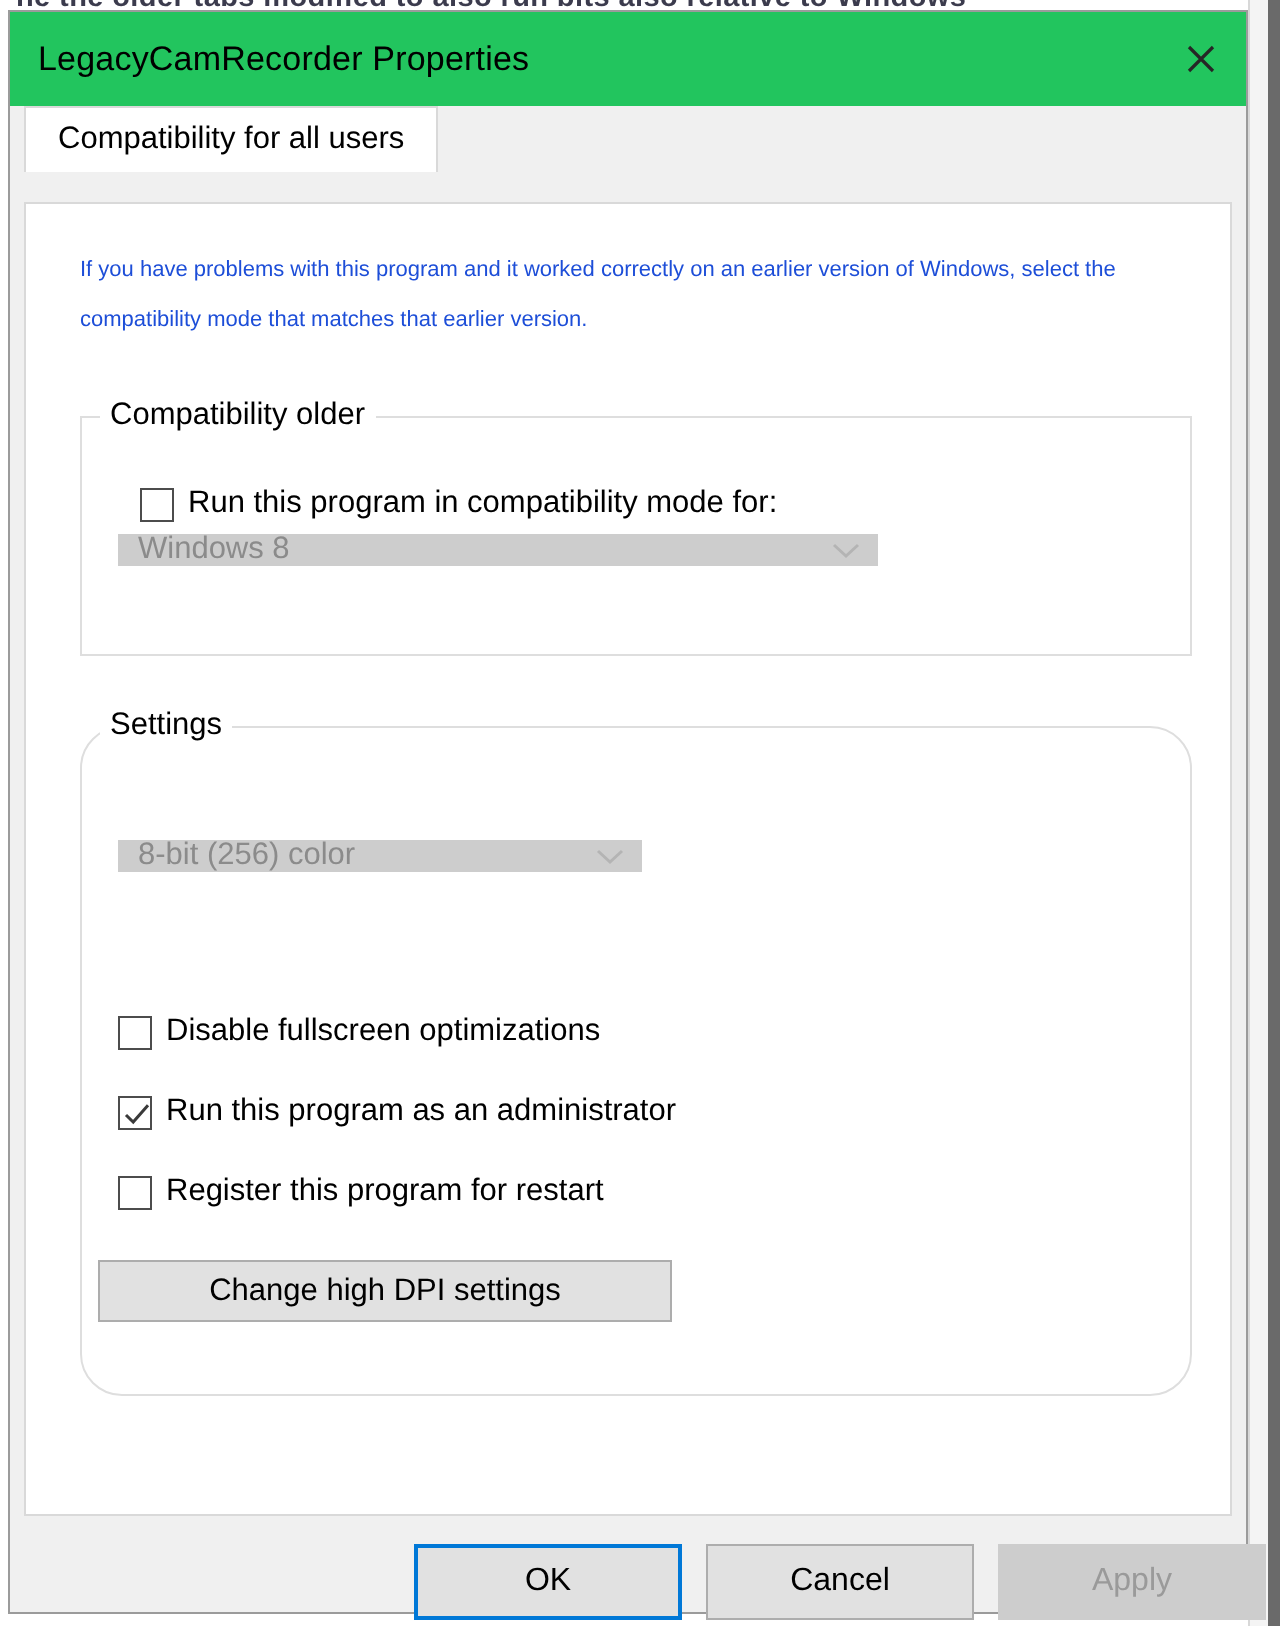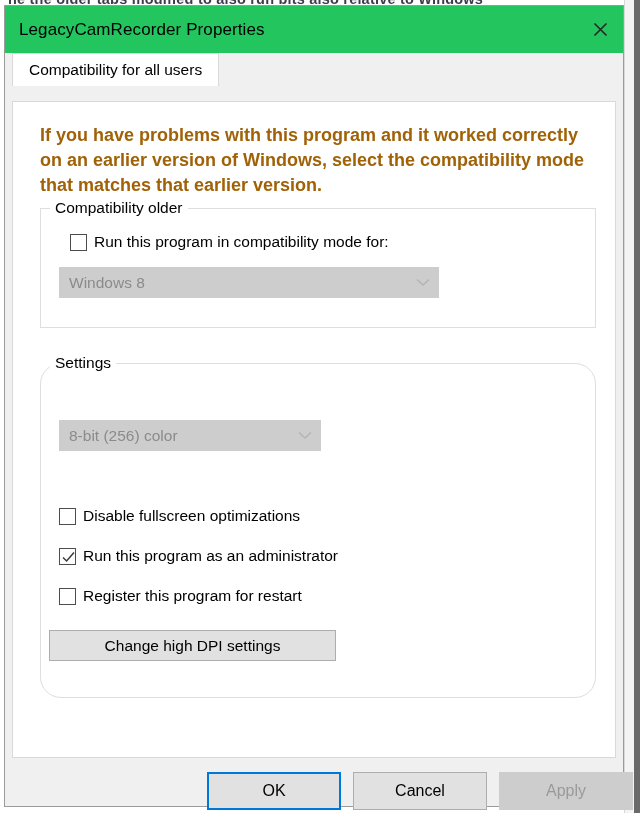--- a/index.html
+++ b/index.html
@@ -130,24 +130,23 @@
     border: 1px solid #d9d9d9;
     position: relative;
     margin-top: -1px;
   }
 
   #intro-text {
     position: absolute;
     left: 27px;
     top: 21px;
     width: 556px;
-    font-size: 18px;
+    font-size: 11px;
     line-height: 25px;
-    color: #a16207;
-    font-weight: bold;
+    color: #1d4ed8;
   }
 
   
   .groupbox {
     position: absolute;
     box-sizing: border-box;
     border: 1px solid #dedede;
   }
   .group-legend {
     position: absolute;
@@ -203,21 +202,21 @@
   .cb-label {
     font-size: 15.5px;
     color: #000000;
   }
   .cb-label.disabled { color: #9a9a9a; }
 
   
   .combo {
     position: absolute;
     box-sizing: border-box;
-    height: 31px;
+    height: 16px;
     background: #cdcdcd;
     border: 1px solid #cdcdcd;
     display: flex;
     align-items: center;
     cursor: default;
   }
   .combo-text {
     flex: 1;
     padding-left: 9px;
     font-size: 15.5px;
@@ -315,21 +314,21 @@
     </div>
   </div>
 
   <div id="tabpanel">
 
     <div id="intro-text">If you have problems with this program and it worked correctly on an earlier version of Windows, select the compatibility mode that matches that earlier version.</div>
 
     <div class="groupbox" id="group-compat">
       <div class="group-legend">Compatibility older</div>
 
-      <div class="cb-row" style="left:18px; top:24px;padding-left:11px;">
+      <div class="cb-row" style="left:18px; top:34px;padding-left:11px;">
         <span class="cb-box"></span>
         <span class="cb-label">Run this program in compatibility mode for:</span>
       </div>
 
       <div class="combo" style="left:18px; top:58px; width:380px;">
         <span class="combo-text">Windows 8</span>
         <span class="combo-arrow">
           <svg width="14" height="9" viewBox="0 0 14 9">
             <path d="M1 1.5 L7 7 L13 1.5" stroke="#b4b4b4" stroke-width="1.5" fill="none"></path>
           </svg>

